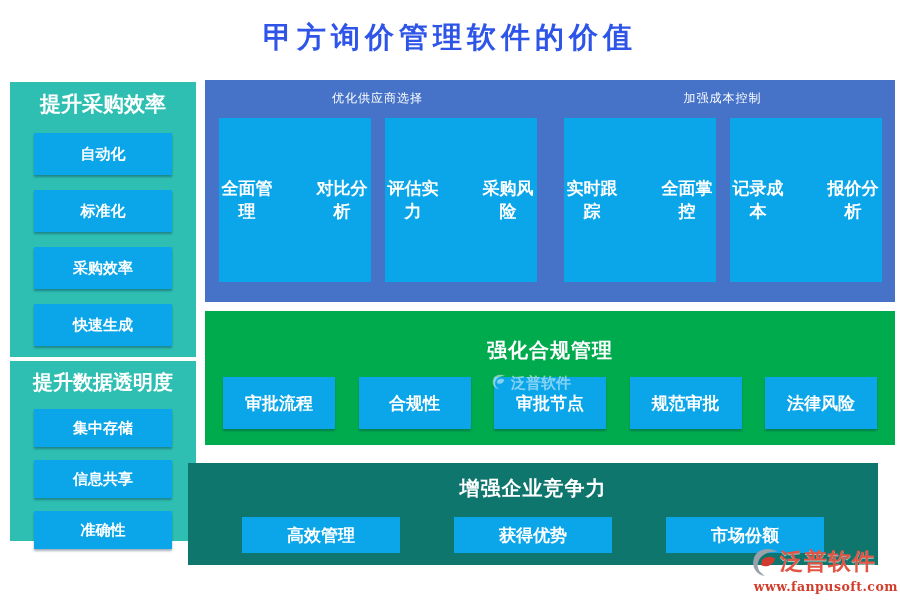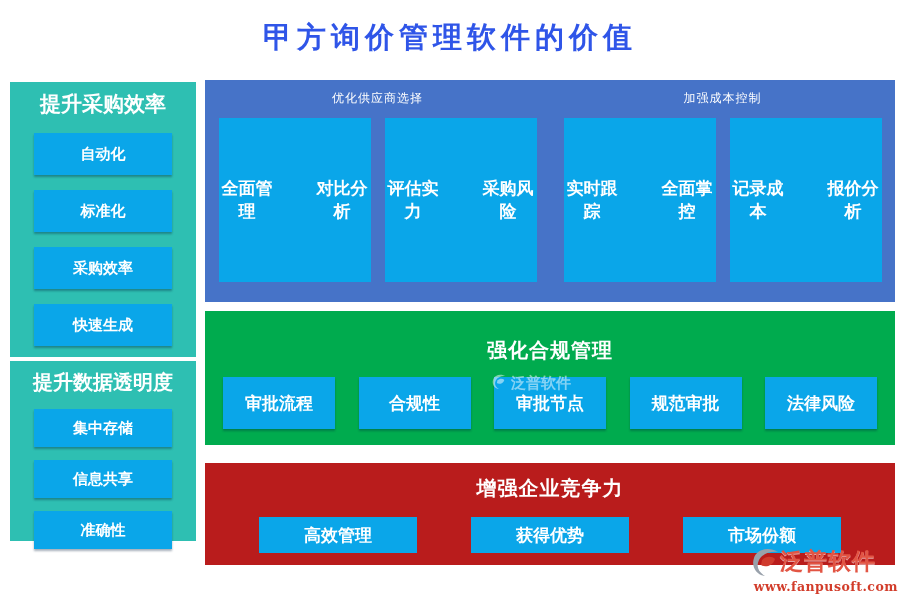--- a/index.html
+++ b/index.html
@@ -58,22 +58,22 @@
   }
   .watermark {
     position:absolute; left:286px; top:62px; z-index:2;
     display:flex; align-items:center; gap:4px;
     color:rgba(255,255,255,.5); font-size:15px; font-weight:bold;
     pointer-events:none;
   }
 
   
   .main-blue {
-    position:absolute; left:205px; top:463px; width:690px; height:102px;
-    background:#b91c1c;
+    position:absolute; left:188px; top:463px; width:690px; height:102px;
+    background:#0f766e;
   }
   .blue-header { text-align:center; color:#fff; font-weight:bold; font-size:20px; padding-top:12px; letter-spacing:1px; }
   .wide-row { display:flex; justify-content:space-evenly; margin-top:15px; }
   .wide-pill {
     width:158px; height:36px; line-height:36px; background:#0aa6e9;
     color:#fff; text-align:center; font-size:17px; font-weight:bold;
   }
 
   
   .logo { position:absolute; left:750px; top:546px; width:148px; z-index:5; }

